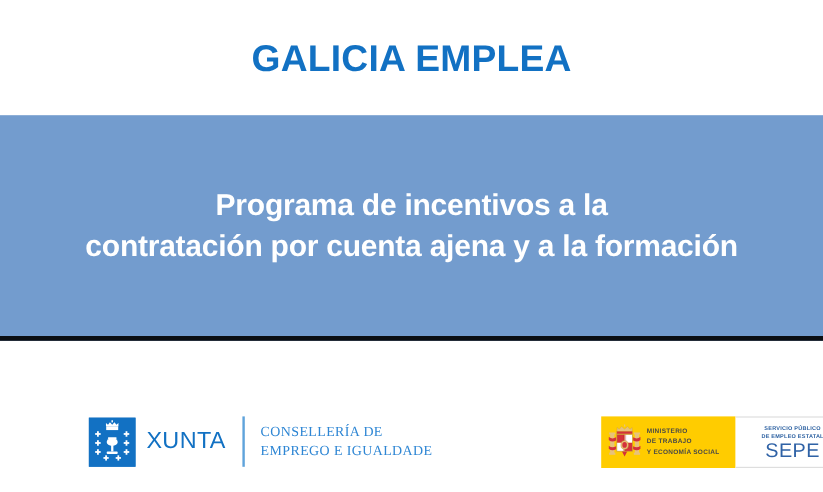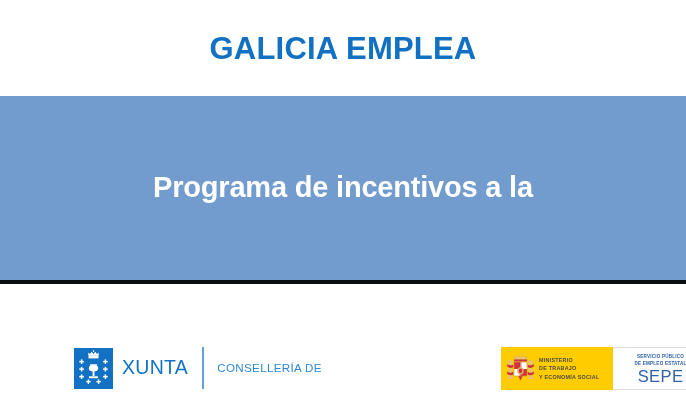--- a/index.html
+++ b/index.html
@@ -51,21 +51,21 @@
     height: 188px;
     background: #739CCE;
     border-bottom: 4px solid #0a0e13;
     box-sizing: border-box;
     display: flex;
     align-items: center;
     justify-content: center;
   }
   .banner-text {
     color: #ffffff;
-    font-size: 29px;
+    font-size: 25px;
     font-weight: bold;
     text-align: center;
     line-height: 1.36;
     letter-spacing: -0.2px;
     padding: 0 14px;
   }
   .banner-text .line {
     display: block;
     white-space: nowrap;
   }
@@ -115,21 +115,21 @@
     flex: 0 0 auto;
   }
 
   .conselleria {
     color: #2E86D4;
     font-size: 11.6px;
     line-height: 1.42;
     letter-spacing: 0.35px;
     white-space: nowrap;
   }
-  .conselleria span { display: block; }
+  .conselleria span { display: block; font-family: Liberation Serif, serif; }
 
   
   .gov-block {
     position: absolute;
     left: 501px;
     top: 59px;
     height: 43px;
     display: flex;
     align-items: stretch;
   }
@@ -188,20 +188,21 @@
 
 <div class="slide">
 
   <div class="title-zone">
     <div class="main-title">GALICIA EMPLEA</div>
   </div>
 
   <div class="banner">
     <div class="banner-text">
       <span class="line">Programa de incentivos a la</span>
+      <span class="line">contratación por cuenta ajena y a la formación</span>
     </div>
   </div>
 
   <div class="footer">
 
     <div class="xunta-logo">
 
       <div class="shield">
         <svg width="39" height="41" viewBox="0 0 39 41" xmlns="http://www.w3.org/2000/svg">
           <rect x="0" y="0" width="39" height="41" fill="#1271C3"></rect>
@@ -257,20 +258,21 @@
       </div>
 
       <div class="xunta-words">
         <span class="w1">XUNTA</span>
       </div>
 
       <div class="logo-divider"></div>
 
       <div class="conselleria">
         <span>CONSELLERÍA DE</span>
+        <span>EMPREGO E IGUALDADE</span>
       </div>
     </div>
 
     <div class="gov-block">
 
       <div class="ministerio">
         <svg class="esc-arms" viewBox="0 0 27 33" xmlns="http://www.w3.org/2000/svg">
 
           <rect x="1.4" y="9.5" width="3.6" height="16" fill="#E8C27A"></rect>
           <rect x="22" y="9.5" width="3.6" height="16" fill="#E8C27A"></rect>

